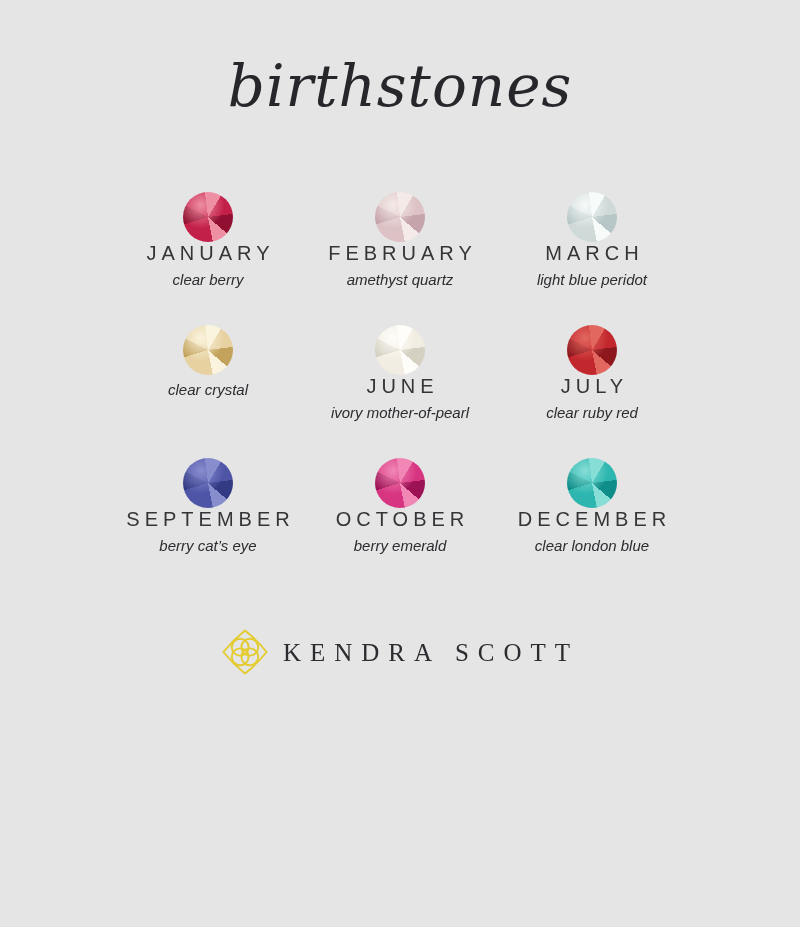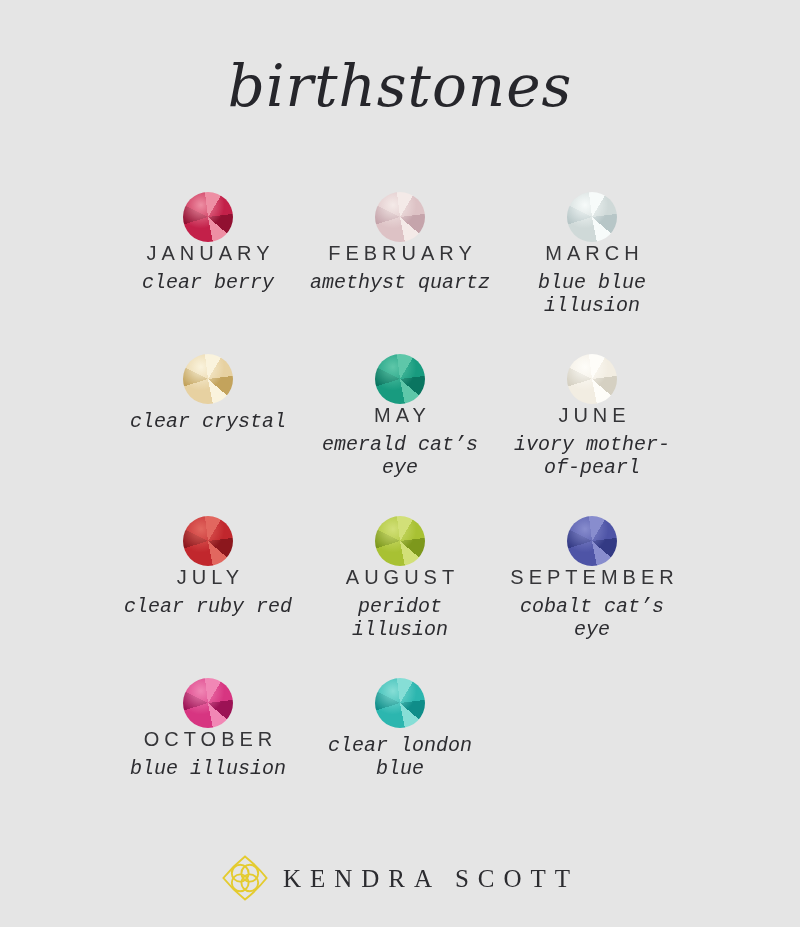--- a/index.html
+++ b/index.html
@@ -57,23 +57,23 @@
   .month {
     font-family: "Liberation Sans", sans-serif;
     font-weight: 400;
     font-size: 20px;
     letter-spacing: 5px;
     text-indent: 5px; 
     color: #353538;
   }
   .stone {
     margin-top: 6px;
-    font-family: Liberation Mono, monospace;
+    font-family: Liberation Sans, sans-serif;
     font-style: italic;
-    font-size: 20px;
+    font-size: 15px;
     color: #2c2c30;
   }
   .brand {
     margin-top: 74px;
     display: flex;
     justify-content: center;
     align-items: center;
     gap: 14px;
     color: var(--logo-color, #e4cb2f);
   }
@@ -105,67 +105,58 @@
 
     <div class="cell">
       <div class="gem" style="--base: #ddc2c5; --light: #f4eae8; --dark: #c5a4ab;"></div>
       <div class="month">FEBRUARY</div>
       <div class="stone">amethyst quartz</div>
     </div>
 
     <div class="cell">
       <div class="gem" style="--base: #cfd9d8; --light: #f7fbfa; --dark: #b7c6c7;"></div>
       <div class="month">MARCH</div>
-      <div class="stone">blue blue illusion</div>
+      <div class="stone">light blue peridot</div>
     </div>
 
     <div class="cell">
       <div class="gem" style="--base: #e7d1a1; --light: #faf3dd; --dark: #c3a35c;"></div>
       <div class="stone">clear crystal</div>
     </div>
 
-    <div class="cell">
-      <div class="gem" style="--base: #189b7f; --light: #5ec7a9; --dark: #0a7560;"></div>
-      <div class="month">MAY</div>
-      <div class="stone">emerald cat’s eye</div>
-    </div>
 
     <div class="cell">
       <div class="gem" style="--base: #f2ede2; --light: #fefdf9; --dark: #d5d0c2;"></div>
       <div class="month">JUNE</div>
       <div class="stone">ivory mother-of-pearl</div>
     </div>
 
     <div class="cell">
       <div class="gem" style="--base: #c1272d; --light: #e2675f; --dark: #8c171d;"></div>
       <div class="month">JULY</div>
       <div class="stone">clear ruby red</div>
     </div>
 
-    <div class="cell">
-      <div class="gem" style="--base: #a8c133; --light: #d2e078; --dark: #7d981c;"></div>
-      <div class="month">AUGUST</div>
-      <div class="stone">peridot illusion</div>
-    </div>
 
     <div class="cell">
       <div class="gem" style="--base: #4e54a6; --light: #888dce; --dark: #333a84;"></div>
       <div class="month">SEPTEMBER</div>
-      <div class="stone">cobalt cat’s eye</div>
+      <div class="stone">berry cat’s eye</div>
     </div>
 
     <div class="cell">
       <div class="gem" style="--base: #d73581; --light: #f187b5; --dark: #9c1255;"></div>
       <div class="month">OCTOBER</div>
-      <div class="stone">blue illusion</div>
+      <div class="stone">berry emerald</div>
     </div>
 
 
     <div class="cell">
       <div class="gem" style="--base: #2cb6af; --light: #86ded6; --dark: #0f8d89;"></div>
+      <div class="month">DECEMBER</div>
       <div class="stone">clear london blue</div>
     </div>
 
   </div>
 
   <div class="brand" style="--logo-color: #e4cb2f;">
     <svg class="brand-icon" width="48" height="48" viewBox="0 0 60 60" fill="none" stroke="currentColor" stroke-width="2.4">
       <path d="M30,3 Q45,15 57,30 Q45,45 30,57 Q15,45 3,30 Q15,15 30,3 Z"></path>
       <circle cx="24" cy="24" r="10.5"></circle>
       <circle cx="36" cy="24" r="10.5"></circle>

